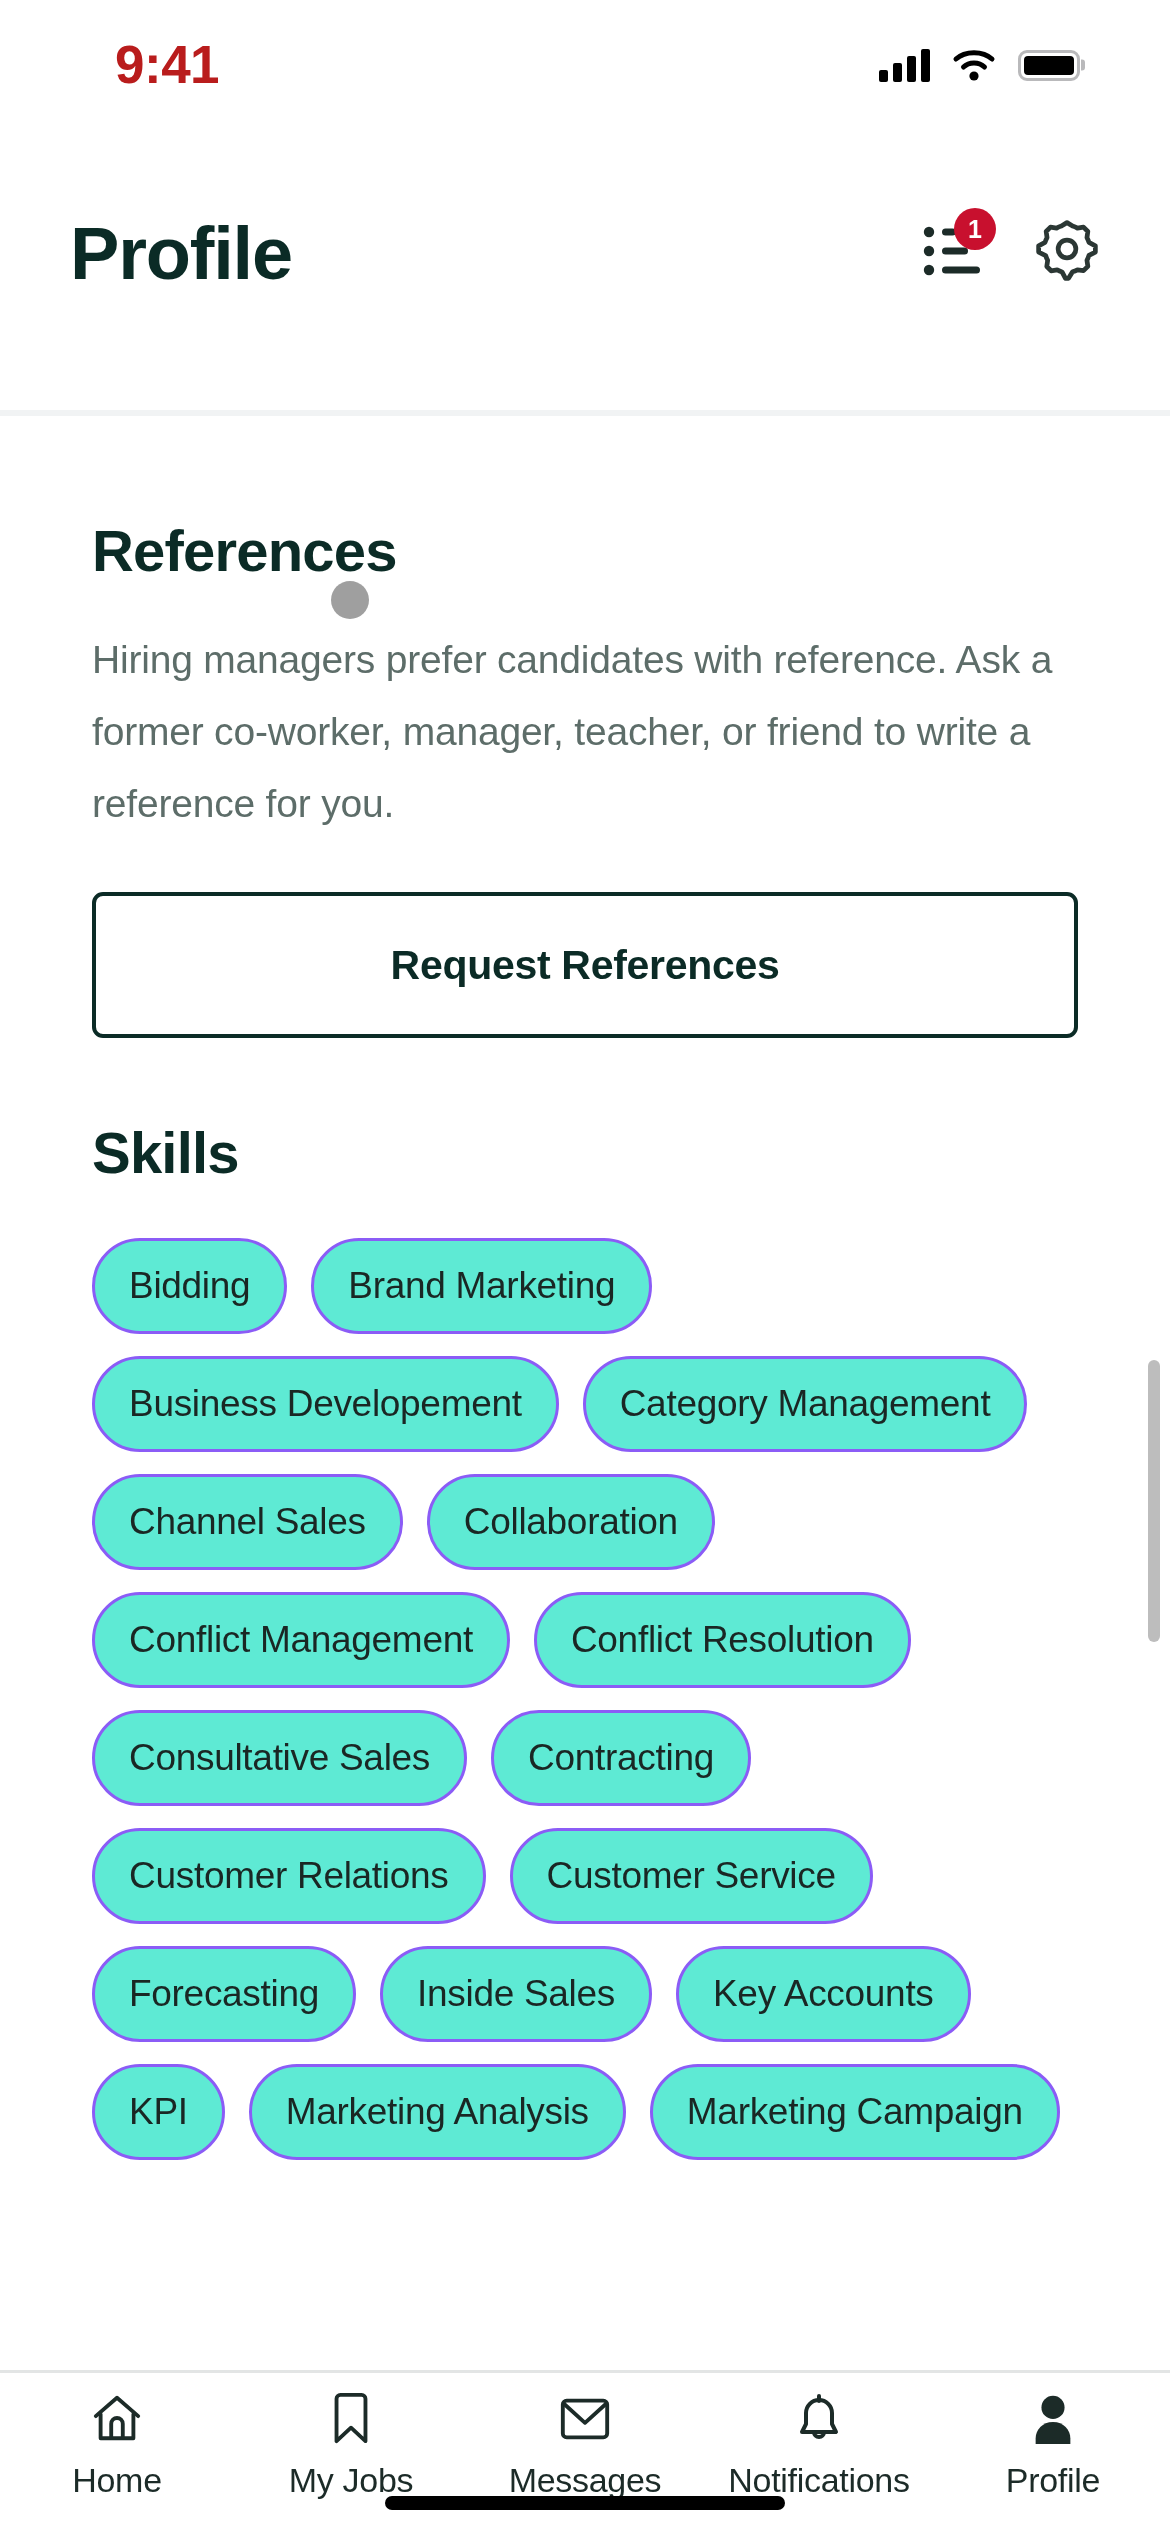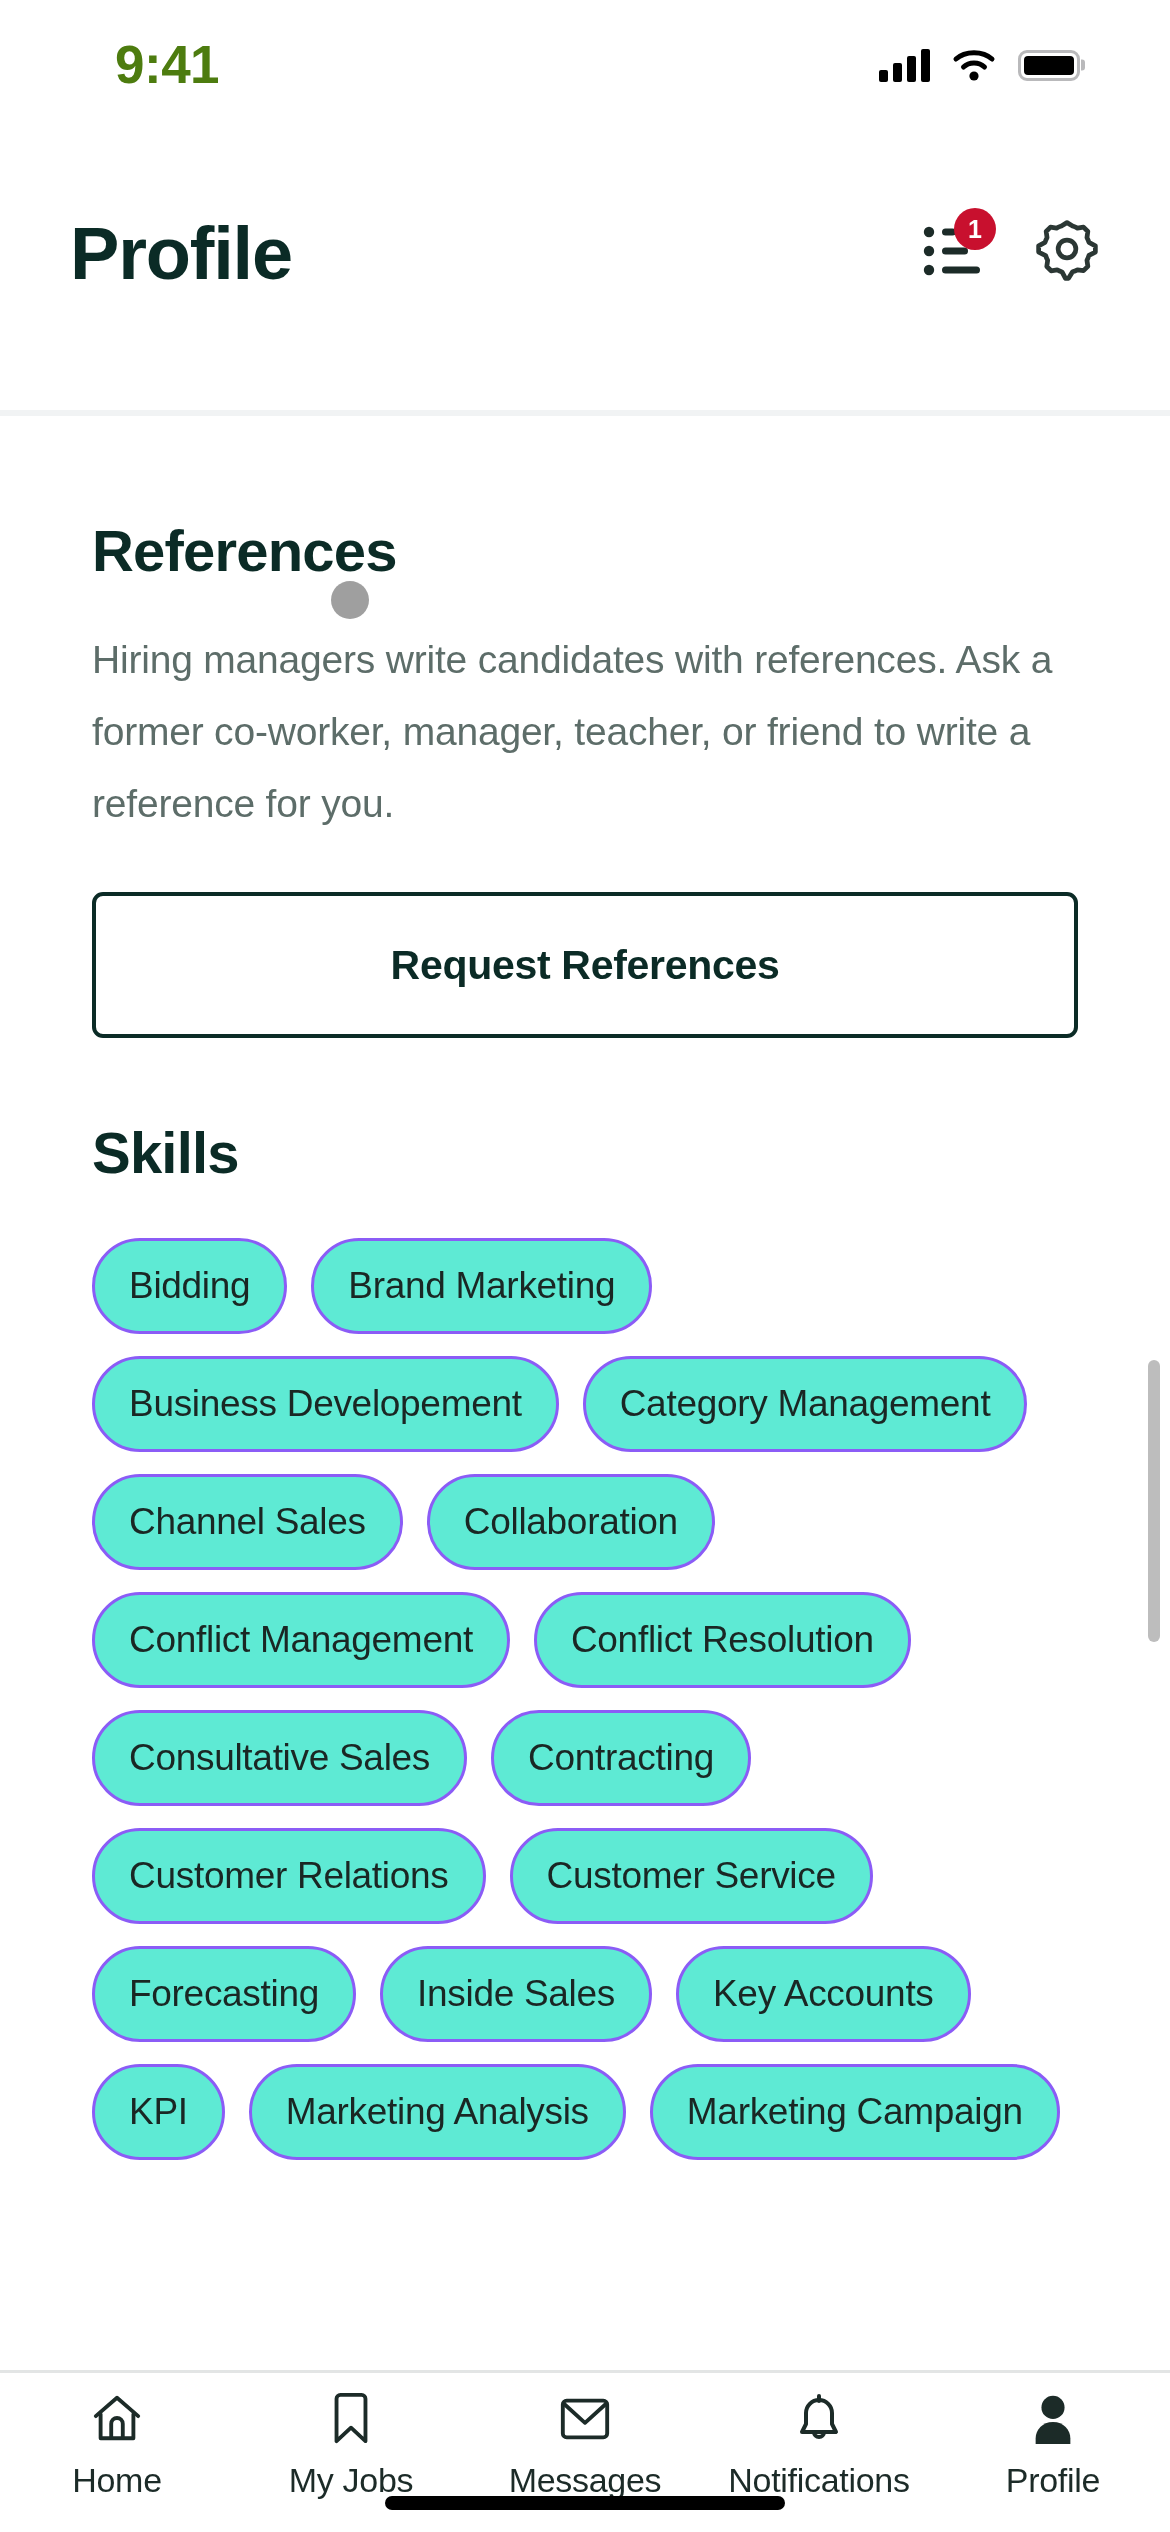--- a/index.html
+++ b/index.html
@@ -27,21 +27,21 @@
     width: 1170px;
     height: 120px;
     display: flex;
     align-items: center;
     justify-content: space-between;
     padding: 0 90px 0 115px;
   }
   .status-time {
     font-size: 53px;
     font-weight: 700;
-    color: #4d7c0f;
+    color: #b91c1c;
     letter-spacing: -0.5px;
     line-height: 1;
     margin-top: 8px;
   }
   .status-icons {
     display: flex;
     align-items: center;
     gap: 22px;
     margin-top: 10px;
   }
@@ -316,21 +316,21 @@
       </div>
 
     </div>
   </div>
 
   <div class="header-divider"></div>
 
   <div class="content">
 
     <h2 class="section-title">References</h2>
-    <p class="section-body">Hiring managers write candidates with references. Ask a former co-worker, manager, teacher, or friend to write a reference for you.</p>
+    <p class="section-body">Hiring managers prefer candidates with reference. Ask a former co-worker, manager, teacher, or friend to write a reference for you.</p>
     <button class="outline-btn">Request References</button>
 
     <h2 class="section-title skills-title">Skills</h2>
     <div class="chips" id="skill-chips">
         <div class="chip">Bidding</div>
         <div class="chip">Brand Marketing</div>
         <div class="chip">Business Developement</div>
         <div class="chip">Category Management</div>
         <div class="chip">Channel Sales</div>
         <div class="chip">Collaboration</div>

